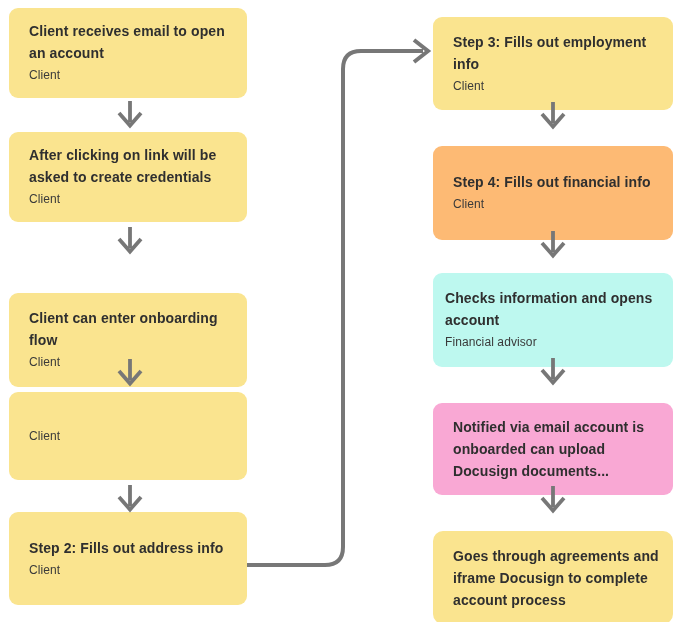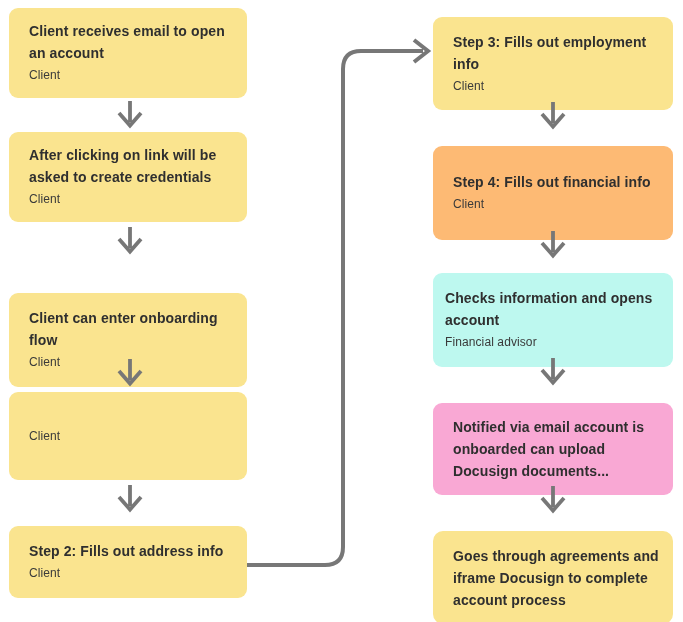--- a/index.html
+++ b/index.html
@@ -73,21 +73,21 @@
 
   <div class="node col-left" style="top: 261px; height: 94px; background: rgb(250, 228, 143); margin-top: 32px;">
     <div class="title">Client can enter onboarding flow</div>
     <div class="subtitle">Client</div>
   </div>
 
   <div class="node col-left" style="top: 392px; height: 88px; background: rgb(250, 228, 143);">
     <div class="subtitle">Client</div>
   </div>
 
-  <div class="node col-left" style="top: 526px; height: 72px; background: rgb(250, 228, 143);">
+  <div class="node col-left" style="top: 512px; height: 93px; background: rgb(250, 228, 143);">
     <div class="title">Step 2: Fills out address info</div>
     <div class="subtitle">Client</div>
   </div>
 
   <div class="node col-right" style="top: 5px; height: 93px; background: rgb(250, 228, 143);">
     <div class="title">Step 3: Fills out employment info</div>
     <div class="subtitle">Client</div>
   </div>
 
   <div class="node col-right" style="top: 134px; height: 94px; background: #fdba74;">

